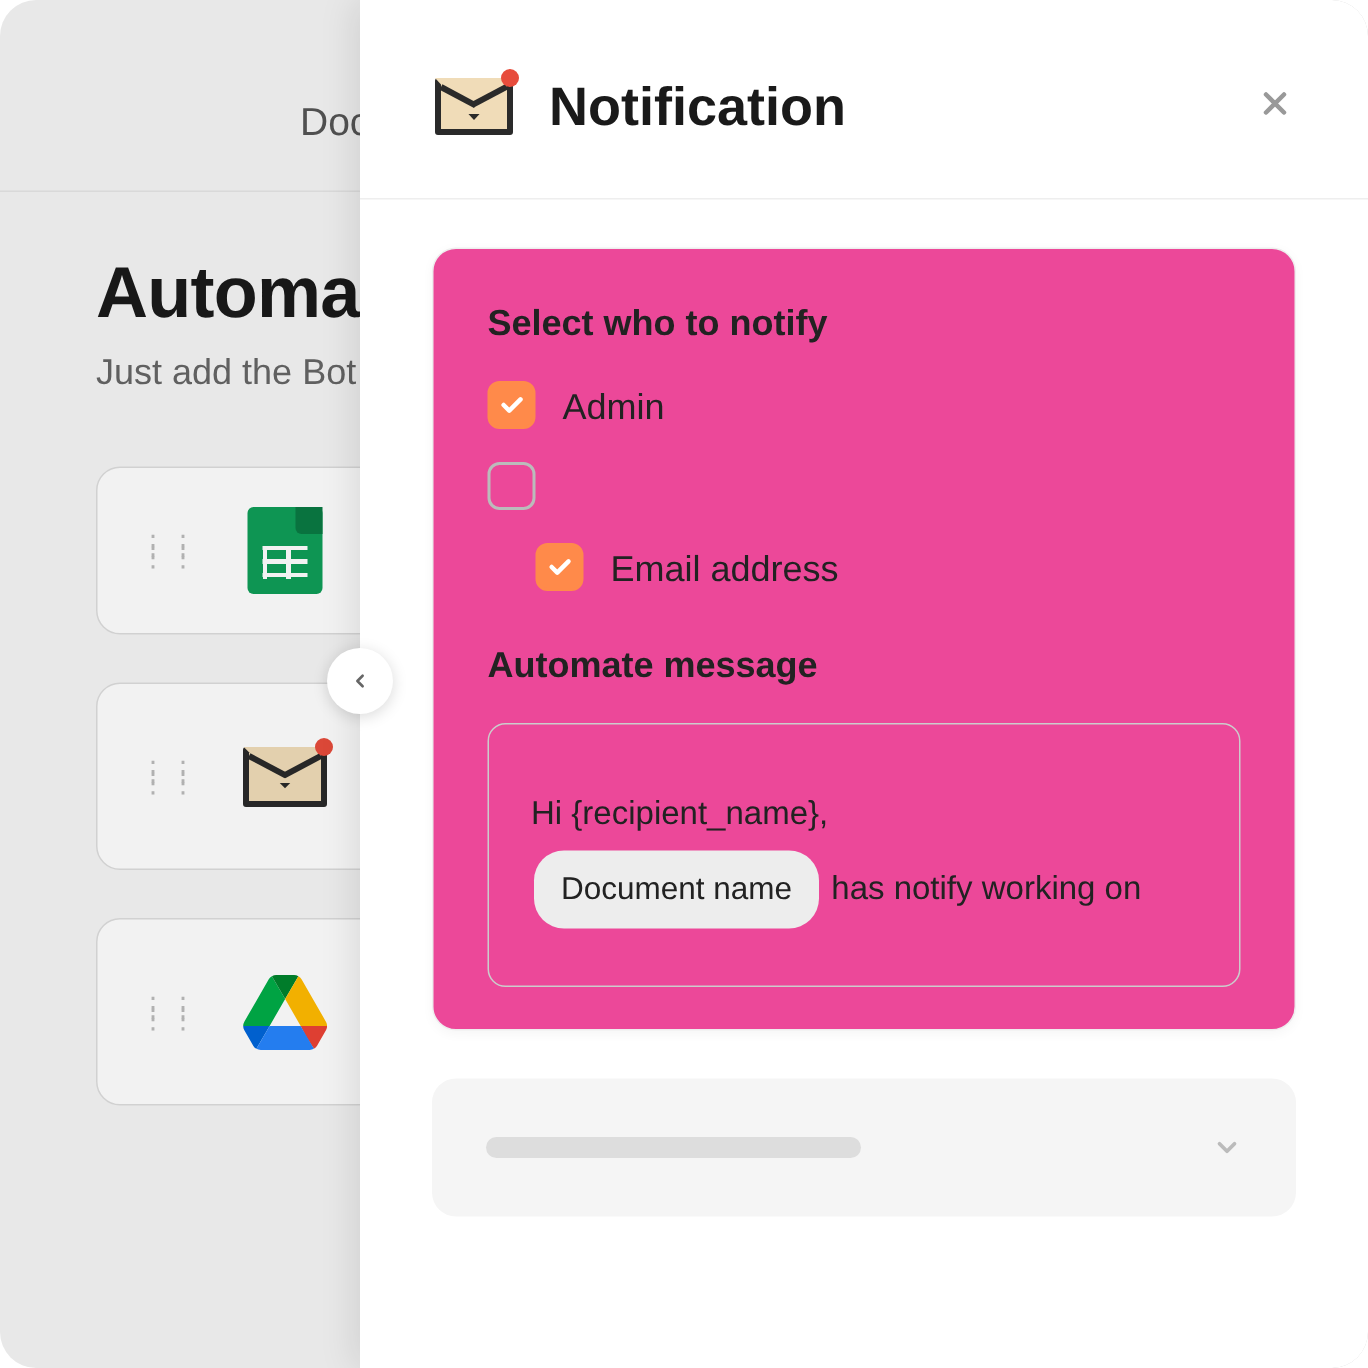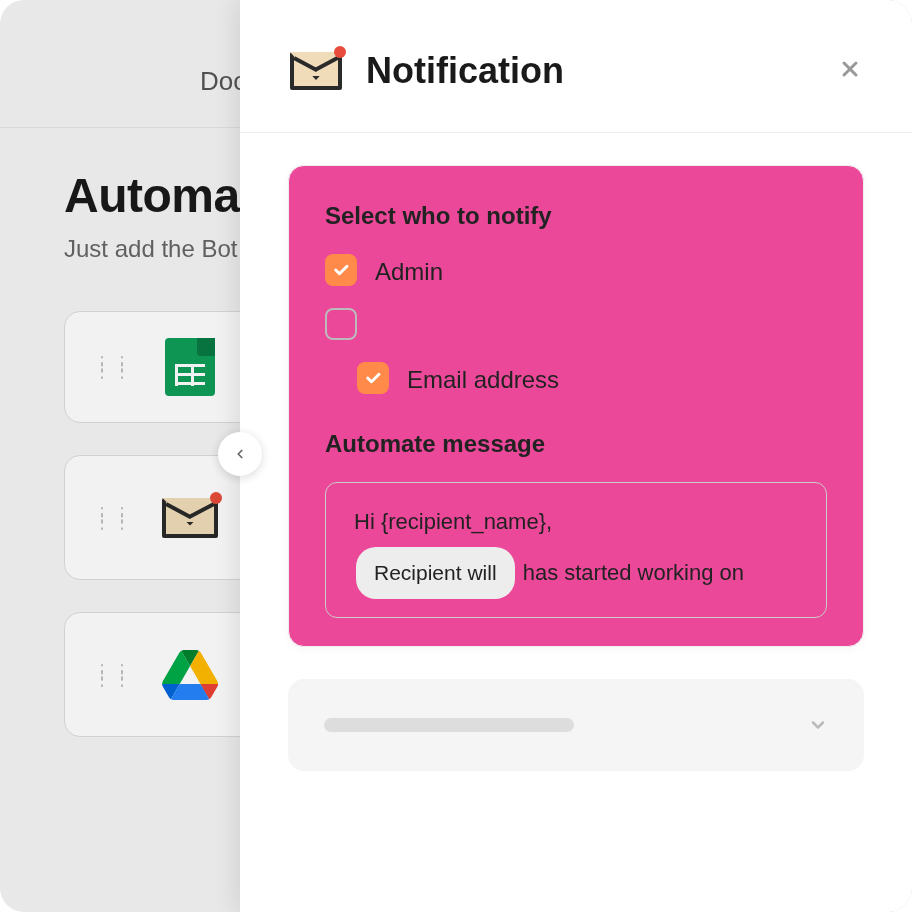--- a/index.html
+++ b/index.html
@@ -52,21 +52,21 @@
     .panel-body { padding: 32px 48px; overflow-y: auto; flex: 1; }
     .white-card { background: #ec4899; border: 1px solid #eee; border-radius: 16px; box-shadow: 0 2px 8px rgba(0,0,0,0.04); padding: 36px 36px 28px 36px; margin-bottom: 32px; }
     .section-title { font-size: 24px; font-weight: 600; color: #222; margin-bottom: 24px; }
     .check-row { display: flex; align-items: flex-end; gap: 18px; margin-bottom: 22px; cursor: pointer; }
     .check-row:last-of-type { margin-bottom: 36px; padding-left: 32px; }
     .checkbox { width: 32px; height: 32px; border-radius: 8px; border: 2.5px solid #bbb; display: flex; align-items: center; justify-content: center; flex-shrink: 0; }
     .checkbox.checked { background: #ff8a4a; border-color: #ff8a4a; }
     .checkbox.checked svg { width: 18px; height: 18px; }
     .check-label { font-size: 24px; color: #222; }
     
-    .msg-box { border: 1.5px solid #ccc; border-radius: 12px; padding: 16px 28px; font-size: 22px; line-height: 2.1; color: #222; }
+    .msg-box { border: 1.5px solid #ccc; border-radius: 12px; padding: 36px 28px; font-size: 22px; line-height: 2.1; color: #222; }
     .pill { display: inline-block; background: #ededed; border-radius: 20px; padding: 4px 18px; font-size: 21px; color: #222; font-weight: 500; margin: 2px 2px; }
     
     .collapsed-card { background: #f5f5f5; border-radius: 16px; padding: 36px; display: flex; align-items: center; justify-content: space-between; }
     .skeleton { width: 250px; height: 14px; background: #ddd; border-radius: 8px; }
     .chevron-down { color: #bbb; }
   </style>
 </head>
 <body>
 
 <div class="viewport">
@@ -168,21 +168,21 @@
                   <path fill="none" stroke="#fff" stroke-width="4" stroke-linecap="round" stroke-linejoin="round" d="M5 12l5 5L20 7"></path>
                 </svg>
               </div>
               <span class="check-label">Email address</span>
             </div>
           </div>
         <div class="section-title">Automate message</div>
         <div class="msg-box">
           <div>Hi {recipient_name},</div>
           <div>
-            <span class="pill">Recipient will</span><span> has started working on</span>
+            <span class="pill">Document name</span><span> has notify working on</span>
           </div>
         </div>
       </div>
       <div class="collapsed-card">
         <div class="skeleton"></div>
         <svg class="chevron-down" width="20" height="20" viewBox="0 0 24 24">
             <path fill="none" stroke="#bbb" stroke-width="3" stroke-linecap="round" stroke-linejoin="round" d="M6 9l6 6 6-6"></path>
           </svg>
       </div>
     </div>

